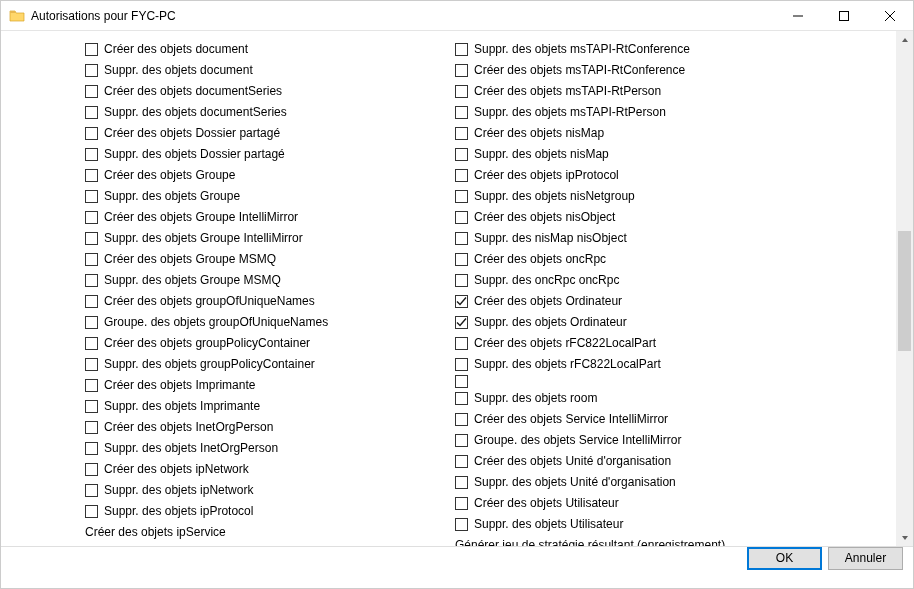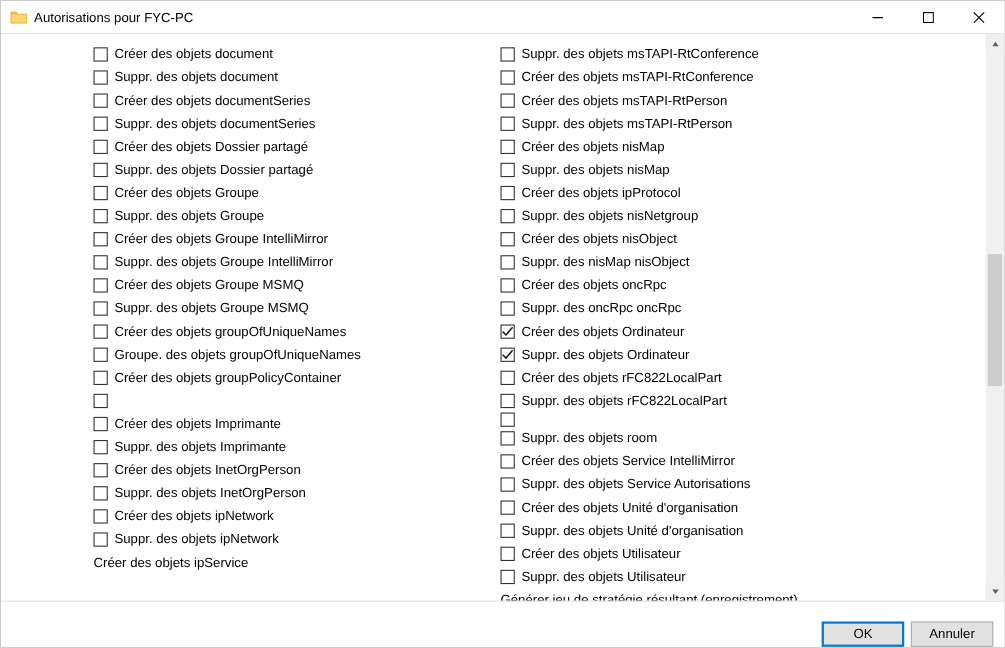--- a/index.html
+++ b/index.html
@@ -107,21 +107,21 @@
     position: absolute;
     left: 2px; width: 13px;
     top: 200px; height: 120px;
     background: #cdcdcd;
   }
 
   .footer {
     height: 42px;
     border-top: 1px solid #dfdfdf;
     display: flex;
-    align-items: flex-end;
+    align-items: flex-start;
     justify-content: flex-end;
     padding: 0 10px;
     gap: 6px;
     background: #ffffff;
   }
   .btn {
     min-width: 75px;
     height: 23px;
     padding: 0 12px;
     font-size: 12px;
@@ -227,20 +227,21 @@
             <div class="perm-row">
               <span class="cb"></span>
               <span class="perm-label">Groupe. des objets groupOfUniqueNames</span>
             </div>
             <div class="perm-row">
               <span class="cb"></span>
               <span class="perm-label">Créer des objets groupPolicyContainer</span>
             </div>
             <div class="perm-row">
               <span class="cb"></span>
+              <span class="perm-label">Suppr. des objets groupPolicyContainer</span>
             </div>
             <div class="perm-row">
               <span class="cb"></span>
               <span class="perm-label">Créer des objets Imprimante</span>
             </div>
             <div class="perm-row">
               <span class="cb"></span>
               <span class="perm-label">Suppr. des objets Imprimante</span>
             </div>
             <div class="perm-row">
@@ -251,20 +252,24 @@
               <span class="cb"></span>
               <span class="perm-label">Suppr. des objets InetOrgPerson</span>
             </div>
             <div class="perm-row">
               <span class="cb"></span>
               <span class="perm-label">Créer des objets ipNetwork</span>
             </div>
             <div class="perm-row">
               <span class="cb"></span>
               <span class="perm-label">Suppr. des objets ipNetwork</span>
+            </div>
+            <div class="perm-row">
+              <span class="cb"></span>
+              <span class="perm-label">Suppr. des objets ipProtocol</span>
             </div>
             <div class="perm-row">
               <span class="perm-label">Créer des objets ipService</span>
             </div>
           </div>
         <div class="col right" id="col-right">
             <div class="perm-row">
               <span class="cb"></span>
               <span class="perm-label">Suppr. des objets msTAPI-RtConference</span>
             </div>
@@ -342,21 +347,21 @@
             <div class="perm-row">
               <span class="cb"></span>
               <span class="perm-label">Suppr. des objets room</span>
             </div>
             <div class="perm-row">
               <span class="cb"></span>
               <span class="perm-label">Créer des objets Service IntelliMirror</span>
             </div>
             <div class="perm-row">
               <span class="cb"></span>
-              <span class="perm-label">Suppr. des objets Service Autorisations</span>
+              <span class="perm-label">Groupe. des objets Service IntelliMirror</span>
             </div>
             <div class="perm-row">
               <span class="cb"></span>
               <span class="perm-label">Créer des objets Unité d'organisation</span>
             </div>
             <div class="perm-row">
               <span class="cb"></span>
               <span class="perm-label">Suppr. des objets Unité d'organisation</span>
             </div>
             <div class="perm-row">

